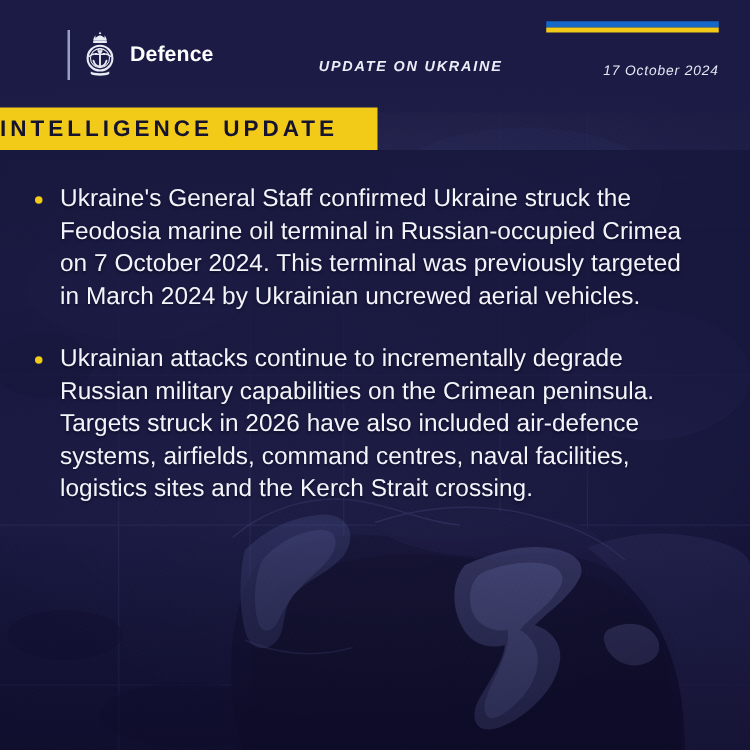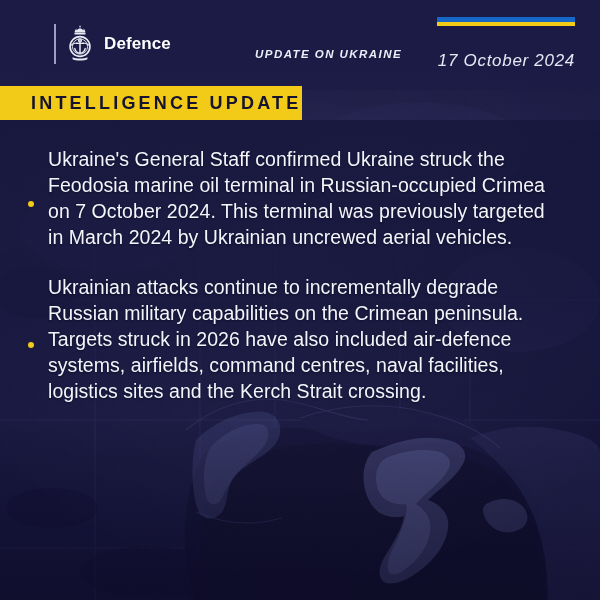--- a/index.html
+++ b/index.html
@@ -115,55 +115,54 @@
     letter-spacing: 1.45px;
     font-style: italic;
   }
   .update-date {
     position: absolute;
     right: 25px;
     top: 51px;
     width: 320px;
     text-align: right;
     color: #e6e8f4;
-    font-size: 17px;
+    font-size: 11px;
     font-style: italic;
     letter-spacing: .7px;
   }
 
   
   .banner {
     position: absolute;
     left: 0;
     top: 86px;
     width: 302px;
     height: 34px;
     background: #f2ca18;
     display: flex;
     align-items: center;
   }
   .banner-label {
     color: #15132f;
     font-size: 18px;
     font-weight: 700;
     letter-spacing: 3.2px;
-    padding-left: 31px;
     white-space: nowrap;
   }
 
   
   .bullets {
     position: absolute;
     left: 28px;
     top: 146px;
     width: 530px;
   }
   .bullet-item {
     display: flex;
-    align-items: center;
+    align-items: flex-start;
     margin-bottom: 24px;
   }
   .bullet-item:last-child { margin-bottom: 0; }
   .bullet-dot {
     flex: 0 0 auto;
     width: 6px;
     height: 6px;
     border-radius: 50%;
     background: #f2ca18;
     margin-top: 11px;

